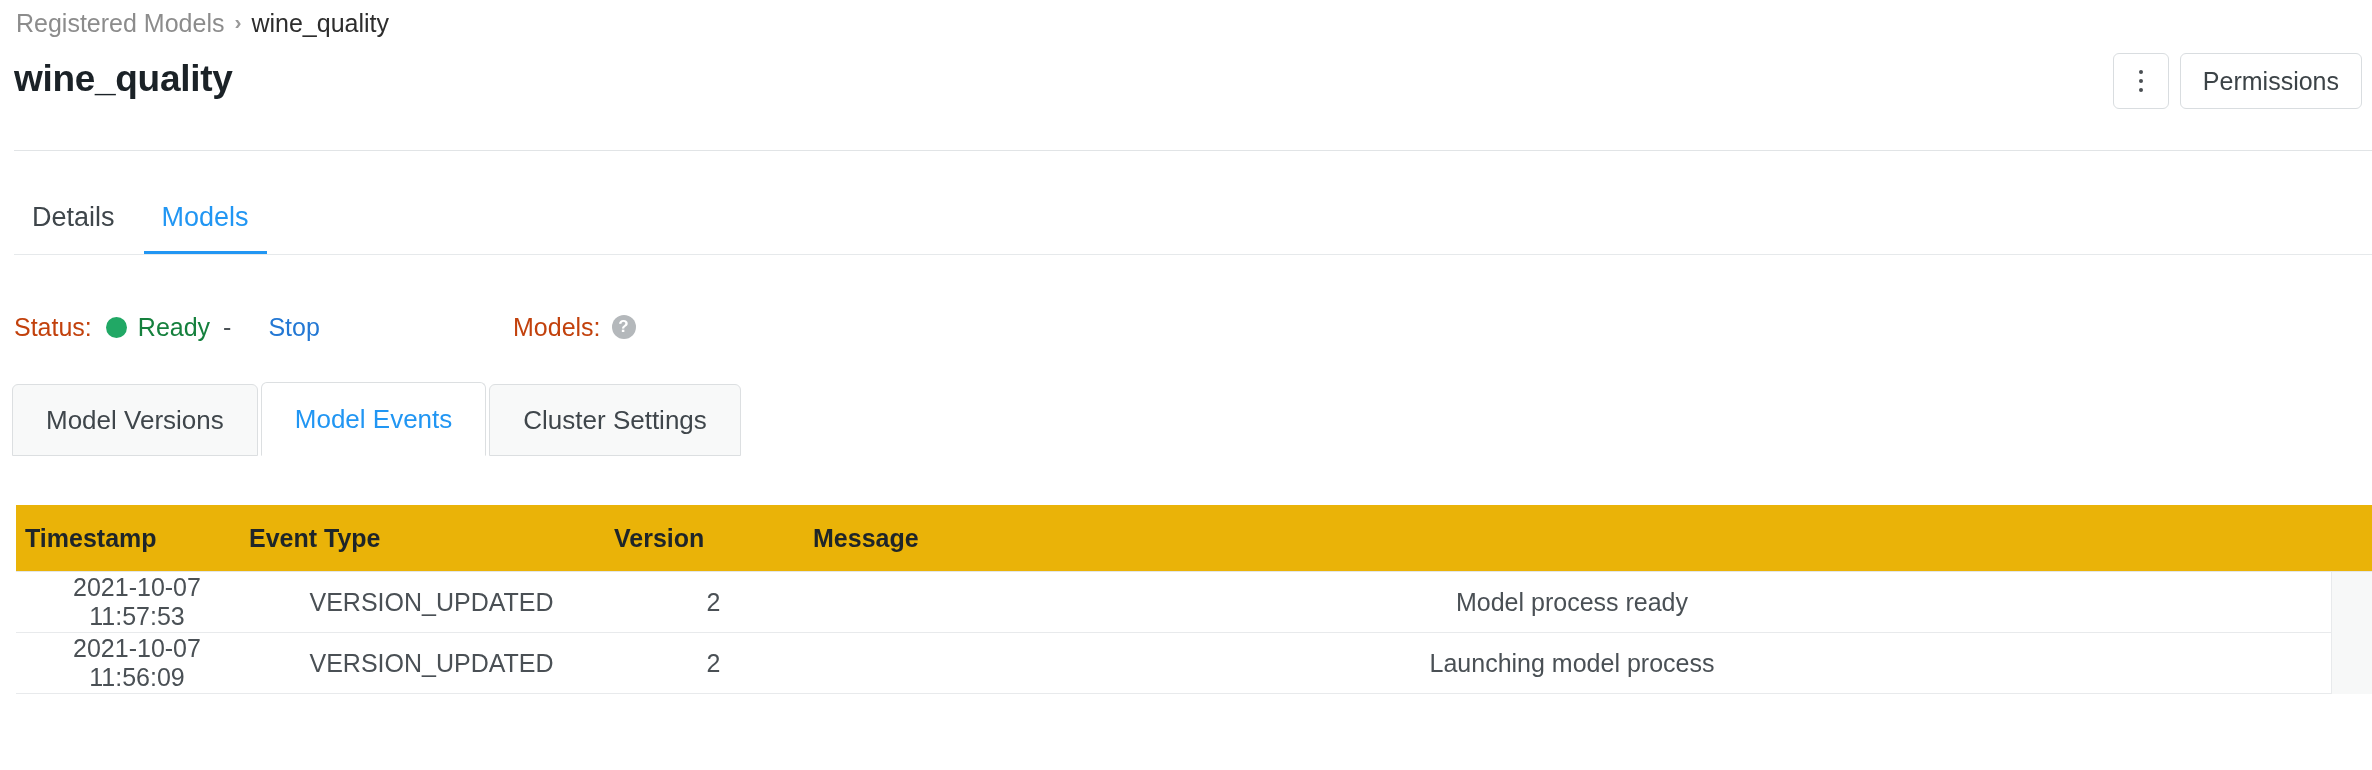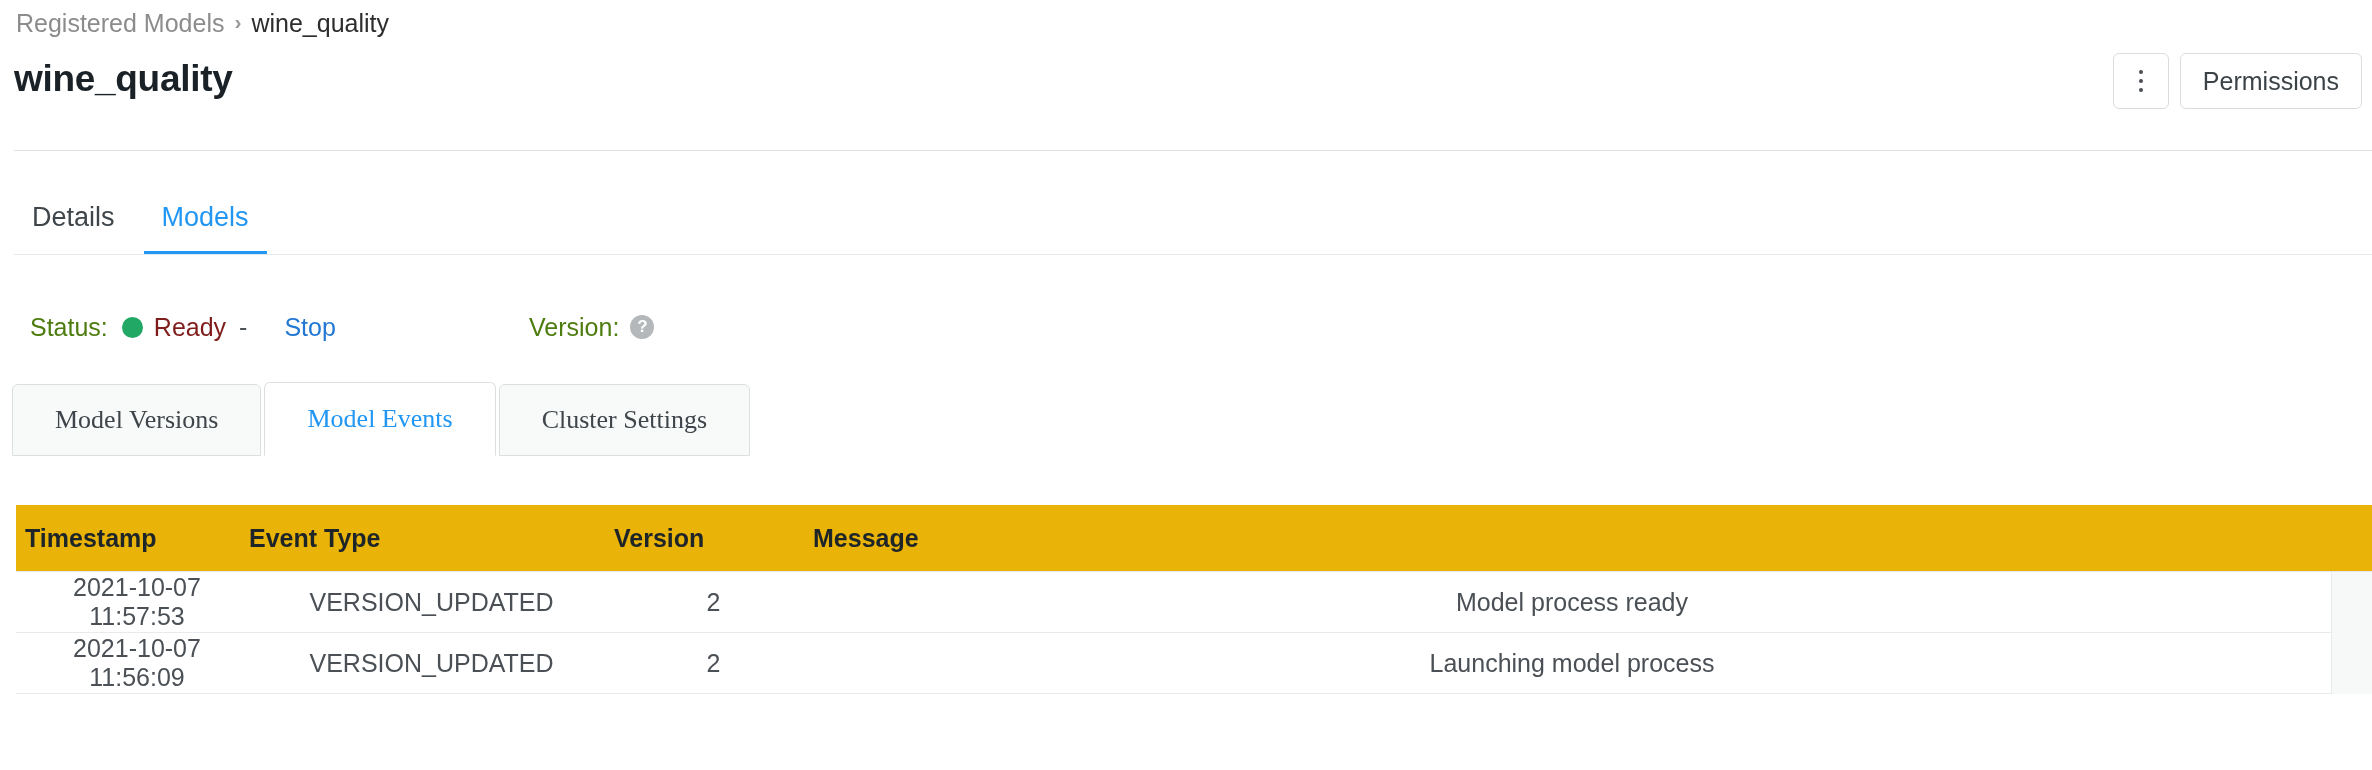--- a/index.html
+++ b/index.html
@@ -148,37 +148,36 @@
     position: absolute;
     left: 14px;
     top: 310px;
     height: 34px;
     display: flex;
     align-items: center;
     font-size: 25px;
     line-height: 34px;
   }
   .info-label {
-    color: #4d7c0f;
-    margin-left: 16px;
+    color: #c2410c;
   }
   .status-block {
     display: flex;
     align-items: center;
     gap: 11px;
   }
   .dot {
     width: 21px;
     height: 21px;
     border-radius: 50%;
     background: #21a865;
     display: inline-block;
   }
   .status-value {
-    color: #7f1d1d;
+    color: #15803d;
   }
   .dash {
     color: #4c5256;
     margin: 0 2px;
   }
   .link {
     color: #2378d4;
     cursor: pointer;
     margin-left: 24px;
   }
@@ -212,33 +211,32 @@
   .subtabs {
     position: absolute;
     left: 12px;
     top: 382px;
     display: flex;
     align-items: flex-end;
   }
   .stab {
     box-sizing: border-box;
     height: 72px;
-    padding: 0 42px;
+    padding: 0 33px;
     display: flex;
     align-items: center;
     justify-content: center;
     font-size: 26px;
     border: 1px solid #dcdfe1;
     border-radius: 6px 6px 0 0;
     background: #f8f9f9;
     color: #3f464b;
     cursor: pointer;
     white-space: nowrap;
     margin-right: 3px;
-    font-family: Liberation Serif, serif;
   }
   .stab.active {
     background: #ffffff;
     color: #2196f3;
     border-bottom-color: #ffffff;
     height: 74px;
   }
 
   
   .table-wrap {
@@ -327,21 +325,21 @@
   <span style="display:inline-block;width:14px"></span>
   <span class="status-block">
     <span class="dot"></span>
     <span class="status-value">Ready</span>
     <span class="dash">-</span>
     <span class="link">Stop</span>
   </span>
 </div>
 
 <div class="cluster-block">
-  <span class="info-label">Version:</span>
+  <span class="info-label">Models:</span>
   <span class="help-icon">?</span>
 </div>
 
 <div class="subtabs">
   <div class="stab">Model Versions</div>
   <div class="stab active">Model Events</div>
   <div class="stab">Cluster Settings</div>
 </div>
 
 <div class="table-wrap">

